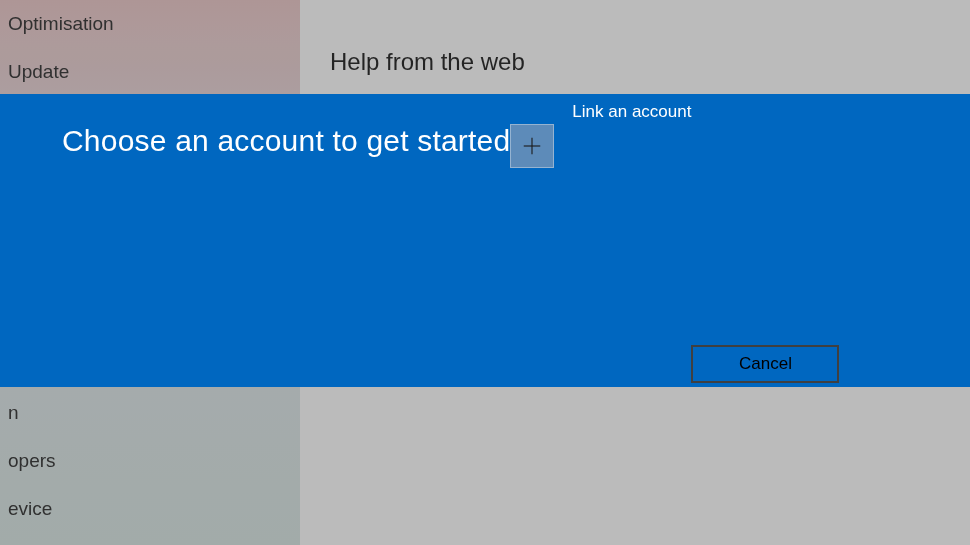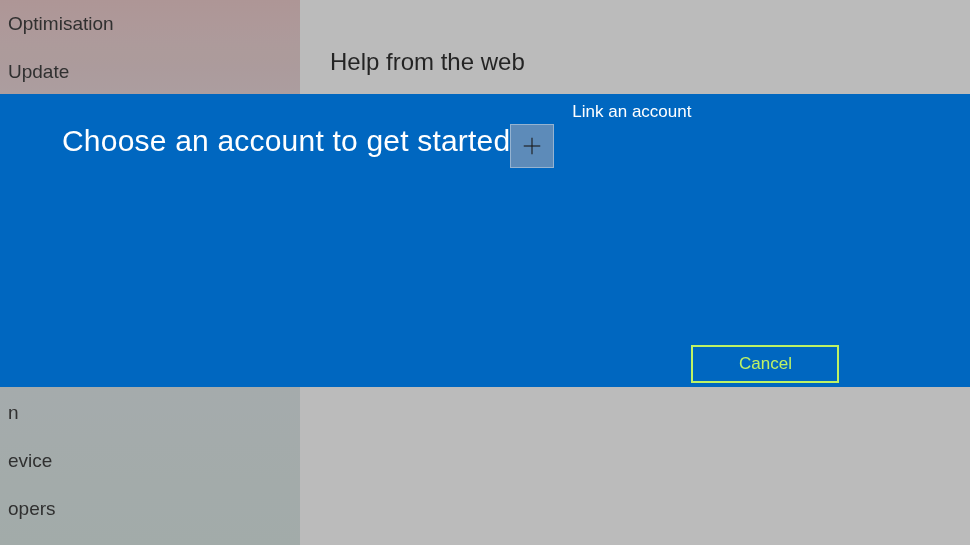--- a/index.html
+++ b/index.html
@@ -99,23 +99,23 @@
       font-size: 17px;
       font-weight: 400;
       margin-top: -22px;
     }
     .dialog-footer {
       margin-top: auto;
       display: flex;
       justify-content: flex-end;
     }
     .cancel-button {
-      border: 2px solid #bef264;
+      border: 2px solid #404040;
       background: transparent;
-      color: #bef264;
+      color: #000000;
       font-size: 17px;
       padding: 7px 0;
       width: 148px;
       text-align: center;
       cursor: pointer;
       font-family: inherit;
     }
   </style>
 </head>
 <body>
@@ -126,24 +126,24 @@
       <span>Optimisation</span>
     </div>
     <div class="sidebar-item">
       <span>Update</span>
     </div>
     <div class="sidebar-spacer-dialog"></div>
     <div class="sidebar-item">
       <span>n</span>
     </div>
     <div class="sidebar-item">
-      <span>evice</span>
+      <span>opers</span>
     </div>
     <div class="sidebar-item">
-      <span>opers</span>
+      <span>evice</span>
     </div>
   </div>
   <div class="main">
     <h2 class="main-heading">Help from the web</h2>
   </div>
 </div>
 
 <div class="scrim"></div>
 
 <div class="dialog">

